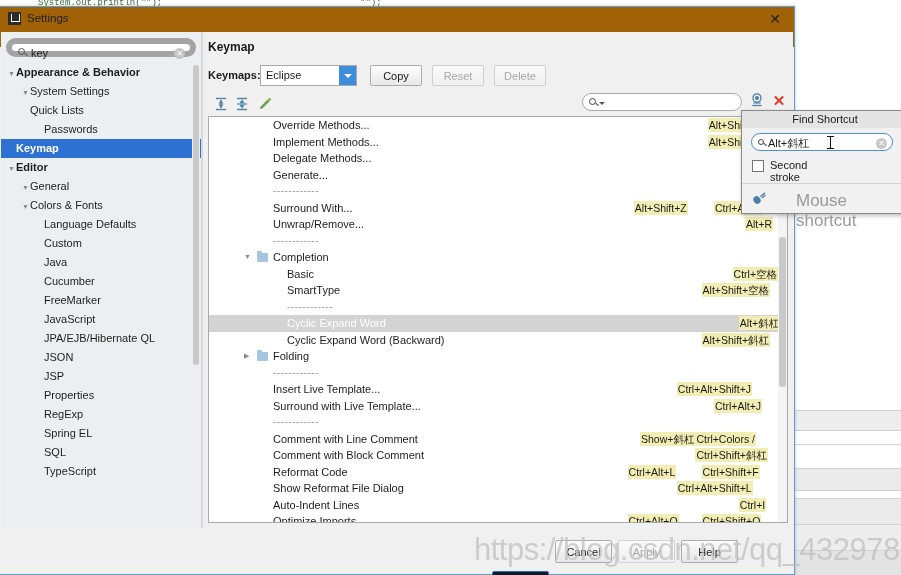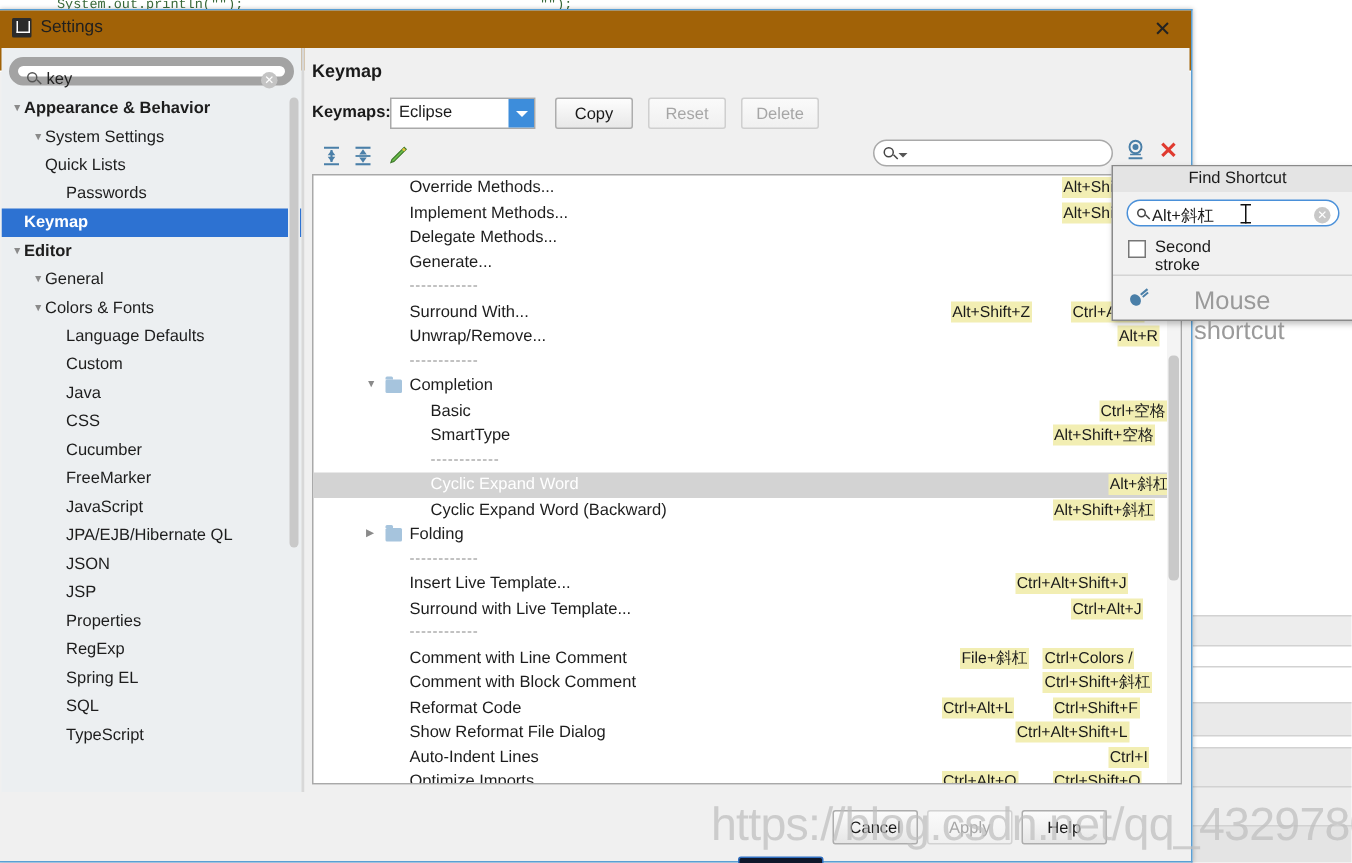--- a/index.html
+++ b/index.html
@@ -336,21 +336,20 @@
         <div class="tree-row"><span style="display: inline-block; width: 20px;"></span><span class="tw">▼</span><span>System Settings</span></div>
         <div class="tree-row"><span style="display: inline-block; width: 20px;"></span><span class="tw"></span><span>Quick Lists</span></div>
         <div class="tree-row"><span style="display: inline-block; width: 34px;"></span><span class="tw"></span><span>Passwords</span></div>
         <div class="tree-row sel bold"><span style="display: inline-block; width: 6px;"></span><span class="tw"></span><span>Keymap</span></div>
         <div class="tree-row bold"><span style="display: inline-block; width: 6px;"></span><span class="tw">▼</span><span>Editor</span></div>
         <div class="tree-row"><span style="display: inline-block; width: 20px;"></span><span class="tw">▼</span><span>General</span></div>
         <div class="tree-row"><span style="display: inline-block; width: 20px;"></span><span class="tw">▼</span><span>Colors &amp; Fonts</span></div>
         <div class="tree-row"><span style="display: inline-block; width: 34px;"></span><span class="tw"></span><span>Language Defaults</span></div>
         <div class="tree-row"><span style="display: inline-block; width: 34px;"></span><span class="tw"></span><span>Custom</span></div>
         <div class="tree-row"><span style="display: inline-block; width: 34px;"></span><span class="tw"></span><span>Java</span></div>
-        <div class="tree-row"><span style="display: inline-block; width: 34px;"></span><span class="tw"></span><span>CSS</span></div>
         <div class="tree-row"><span style="display: inline-block; width: 34px;"></span><span class="tw"></span><span>Cucumber</span></div>
         <div class="tree-row"><span style="display: inline-block; width: 34px;"></span><span class="tw"></span><span>FreeMarker</span></div>
         <div class="tree-row"><span style="display: inline-block; width: 34px;"></span><span class="tw"></span><span>JavaScript</span></div>
         <div class="tree-row"><span style="display: inline-block; width: 34px;"></span><span class="tw"></span><span>JPA/EJB/Hibernate QL</span></div>
         <div class="tree-row"><span style="display: inline-block; width: 34px;"></span><span class="tw"></span><span>JSON</span></div>
         <div class="tree-row"><span style="display: inline-block; width: 34px;"></span><span class="tw"></span><span>JSP</span></div>
         <div class="tree-row"><span style="display: inline-block; width: 34px;"></span><span class="tw"></span><span>Properties</span></div>
         <div class="tree-row"><span style="display: inline-block; width: 34px;"></span><span class="tw"></span><span>RegExp</span></div>
         <div class="tree-row"><span style="display: inline-block; width: 34px;"></span><span class="tw"></span><span>Spring EL</span></div>
         <div class="tree-row"><span style="display: inline-block; width: 34px;"></span><span class="tw"></span><span>SQL</span></div>
@@ -488,21 +487,21 @@
           <div class="act-row">
             <span class="act-label" style="left: 64px;">Surround with Live Template...</span>
             <span class="kbd" style="left: 505px;">Ctrl+Alt+J</span>
           </div>
           <div class="act-row">
             <span class="sep-dash" style="left: 64px;">------------</span>
           </div>
           <div class="act-row">
             <span class="act-label" style="left: 64px;">Comment with Line Comment</span>
             <span class="kbd" style="left: 486.4px;">Ctrl+Colors /</span>
-            <span class="kbd" style="left: 431px;">File+斜杠</span>
+            <span class="kbd" style="left: 431px;">Show+斜杠</span>
           </div>
           <div class="act-row">
             <span class="act-label" style="left: 64px;">Comment with Block Comment</span>
             <span class="kbd" style="left: 486.4px;">Ctrl+Shift+斜杠</span>
           </div>
           <div class="act-row">
             <span class="act-label" style="left: 64px;">Reformat Code</span>
             <span class="kbd" style="left: 492.6px;">Ctrl+Shift+F</span>
             <span class="kbd" style="left: 418.6px;">Ctrl+Alt+L</span>
           </div>

